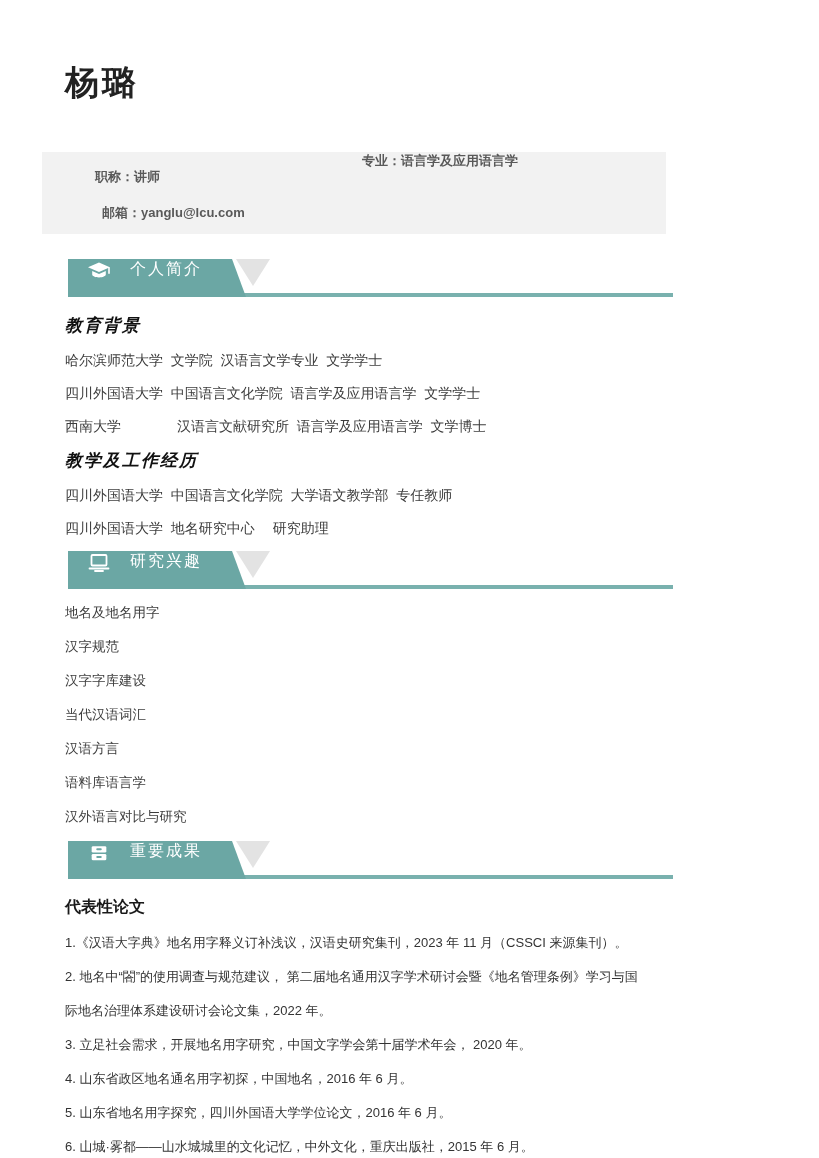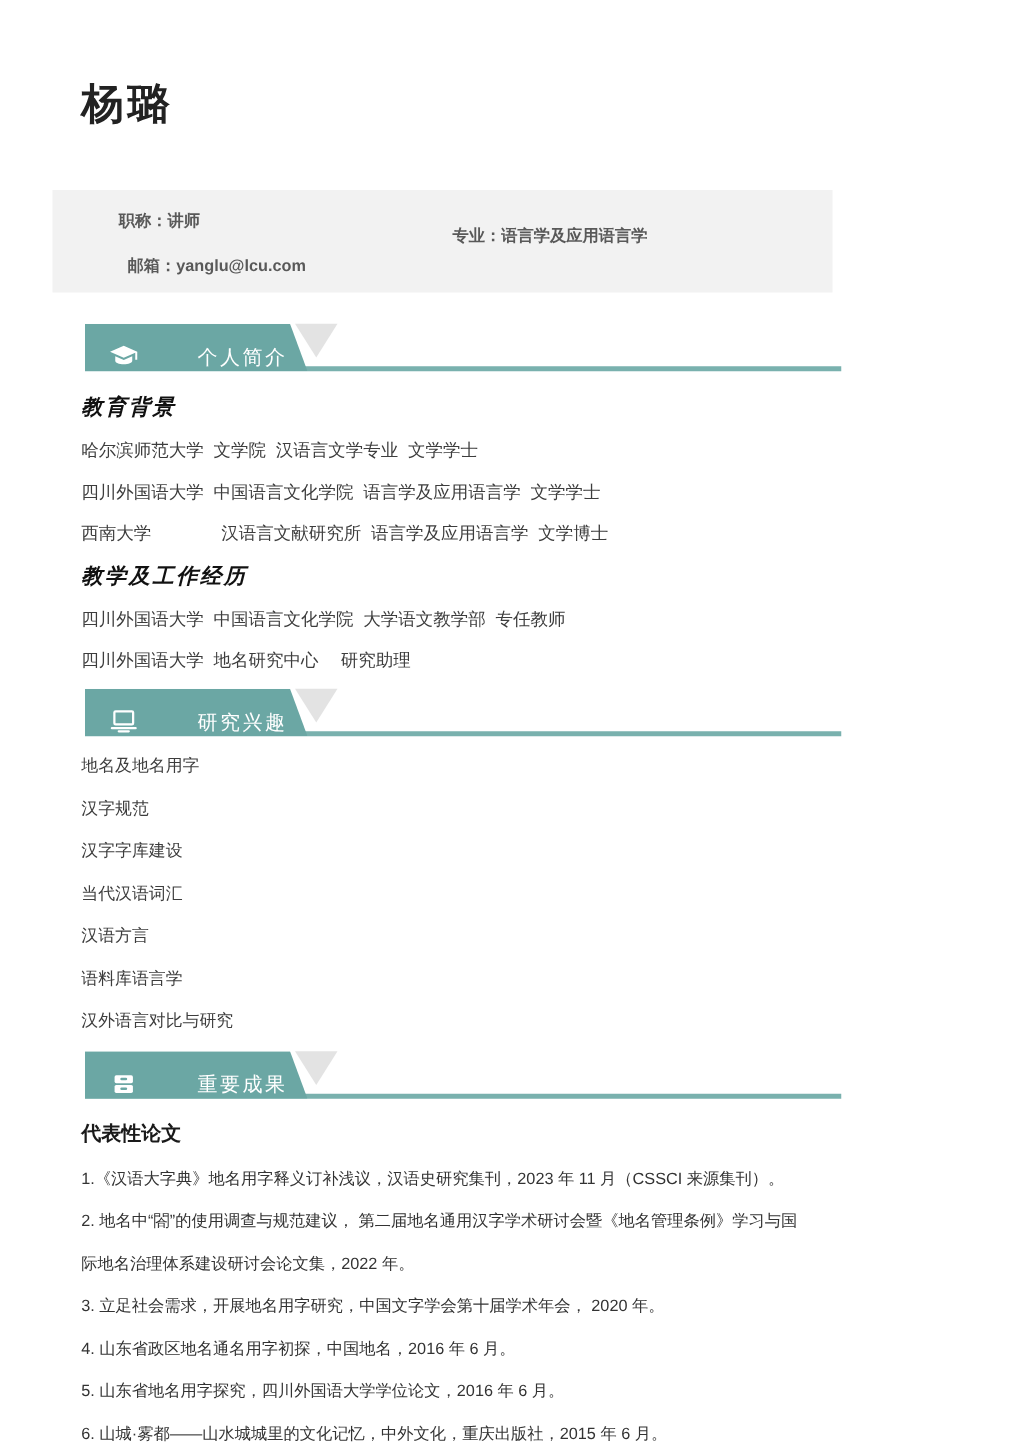--- a/index.html
+++ b/index.html
@@ -31,21 +31,21 @@
   }
   .info-field{
     position:absolute;
     font-size:13px;
     font-weight:bold;
     color:#595959;
     white-space:nowrap;
   }
   .info-field .lbl{font-weight:bold;}
   .f-title{left:53px;top:16px;}
-  .f-major{left:320px;top:28px;text-align:center;}
+  .f-major{left:320px;top:0;text-align:center;}
   .f-email{left:60px;top:52px;}
   
   .section-header{
     position:relative;
     margin-left:68px;
     width:751px;
     height:38px;
   }
   .section-rule{
     position:absolute;
@@ -62,24 +62,23 @@
     border-top:27px solid var(--triangle-color,#e3e3e3);
     z-index:1;
   }
   .ribbon{
     position:absolute;
     left:0;top:0;
     width:178px;height:38px;
     background:var(--ribbon-color,#6ba7a4);
     clip-path:polygon(0 0, calc(100% - 14px) 0, 100% 100%, 0 100%);
     display:flex;
-    align-items:flex-end;
+    align-items:flex-start;
     z-index:2;
     color:#fff;
-    gap:28px;
   }
   .ribbon .icon{
     width:26px;height:24px;
     margin-left:18px;
     display:flex;align-items:center;justify-content:center;
   }
   .ribbon .icon svg{display:block;}
   .ribbon .title{
     margin-left:18px;
     font-size:16px;

